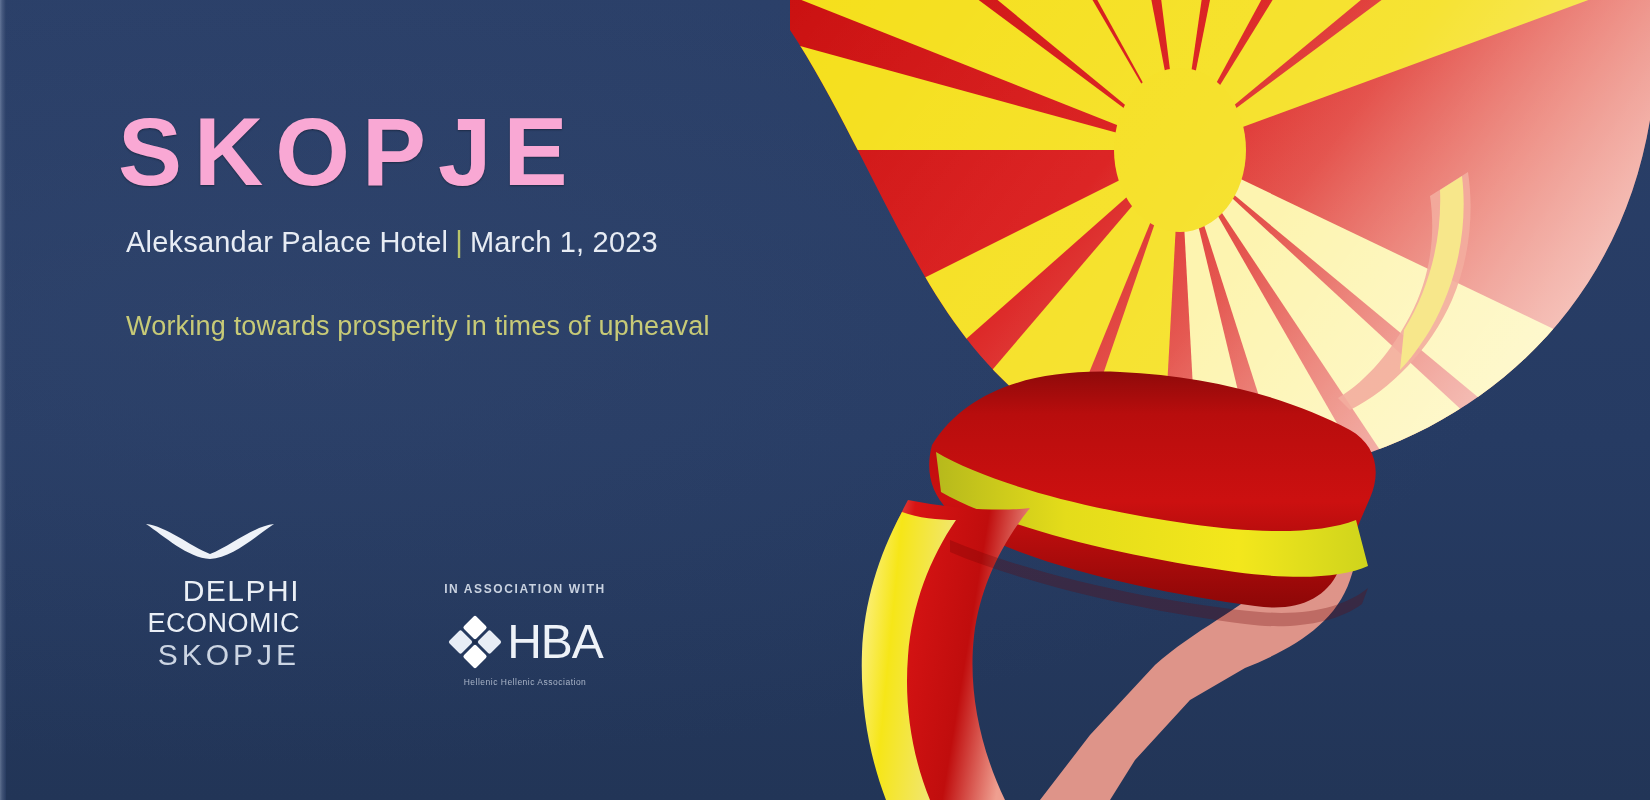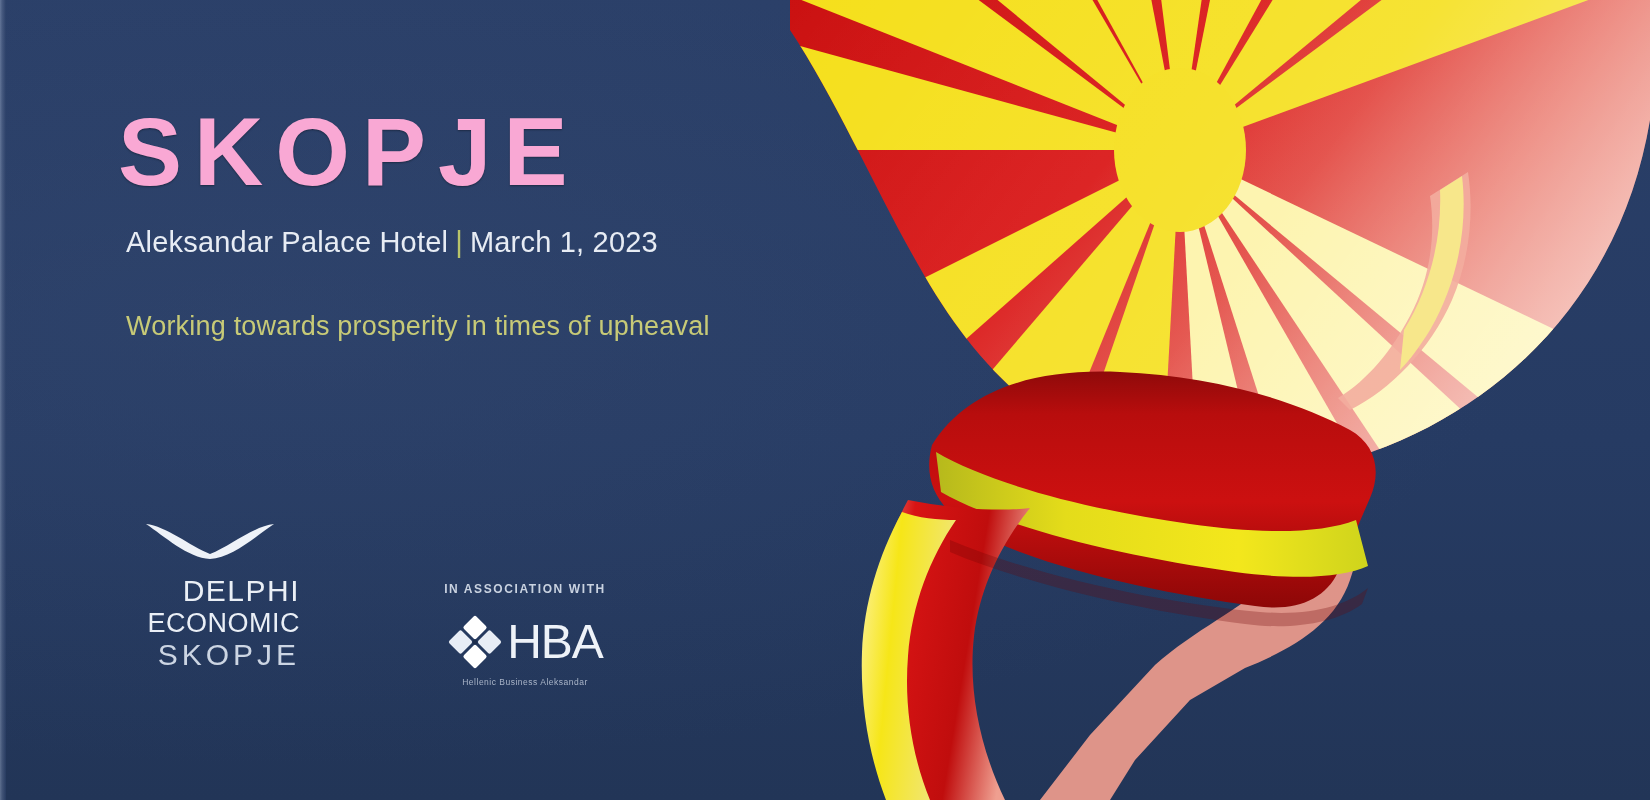--- a/index.html
+++ b/index.html
@@ -340,18 +340,18 @@
           <g transform="translate(28,28) rotate(45)">
             <rect x="-19" y="-19" width="17.5" height="17.5" rx="2" fill="#ffffff"></rect>
             <rect x="1.5" y="-19" width="17.5" height="17.5" rx="2" fill="#e8edf5"></rect>
             <rect x="-19" y="1.5" width="17.5" height="17.5" rx="2" fill="#e8edf5"></rect>
             <rect x="1.5" y="1.5" width="17.5" height="17.5" rx="2" fill="#ffffff"></rect>
           </g>
           <circle cx="28" cy="28" r="2.4" fill="#1d2d4d"></circle>
         </svg>
         <span id="hba-wordmark">HBA</span>
       </div>
-      <div id="hba-sub">Hellenic Business Aleksandar</div>
+      <div id="hba-sub">Hellenic Hellenic Association</div>
     </div>
 
   </div>
 
 </div>
 
 </body></html>

